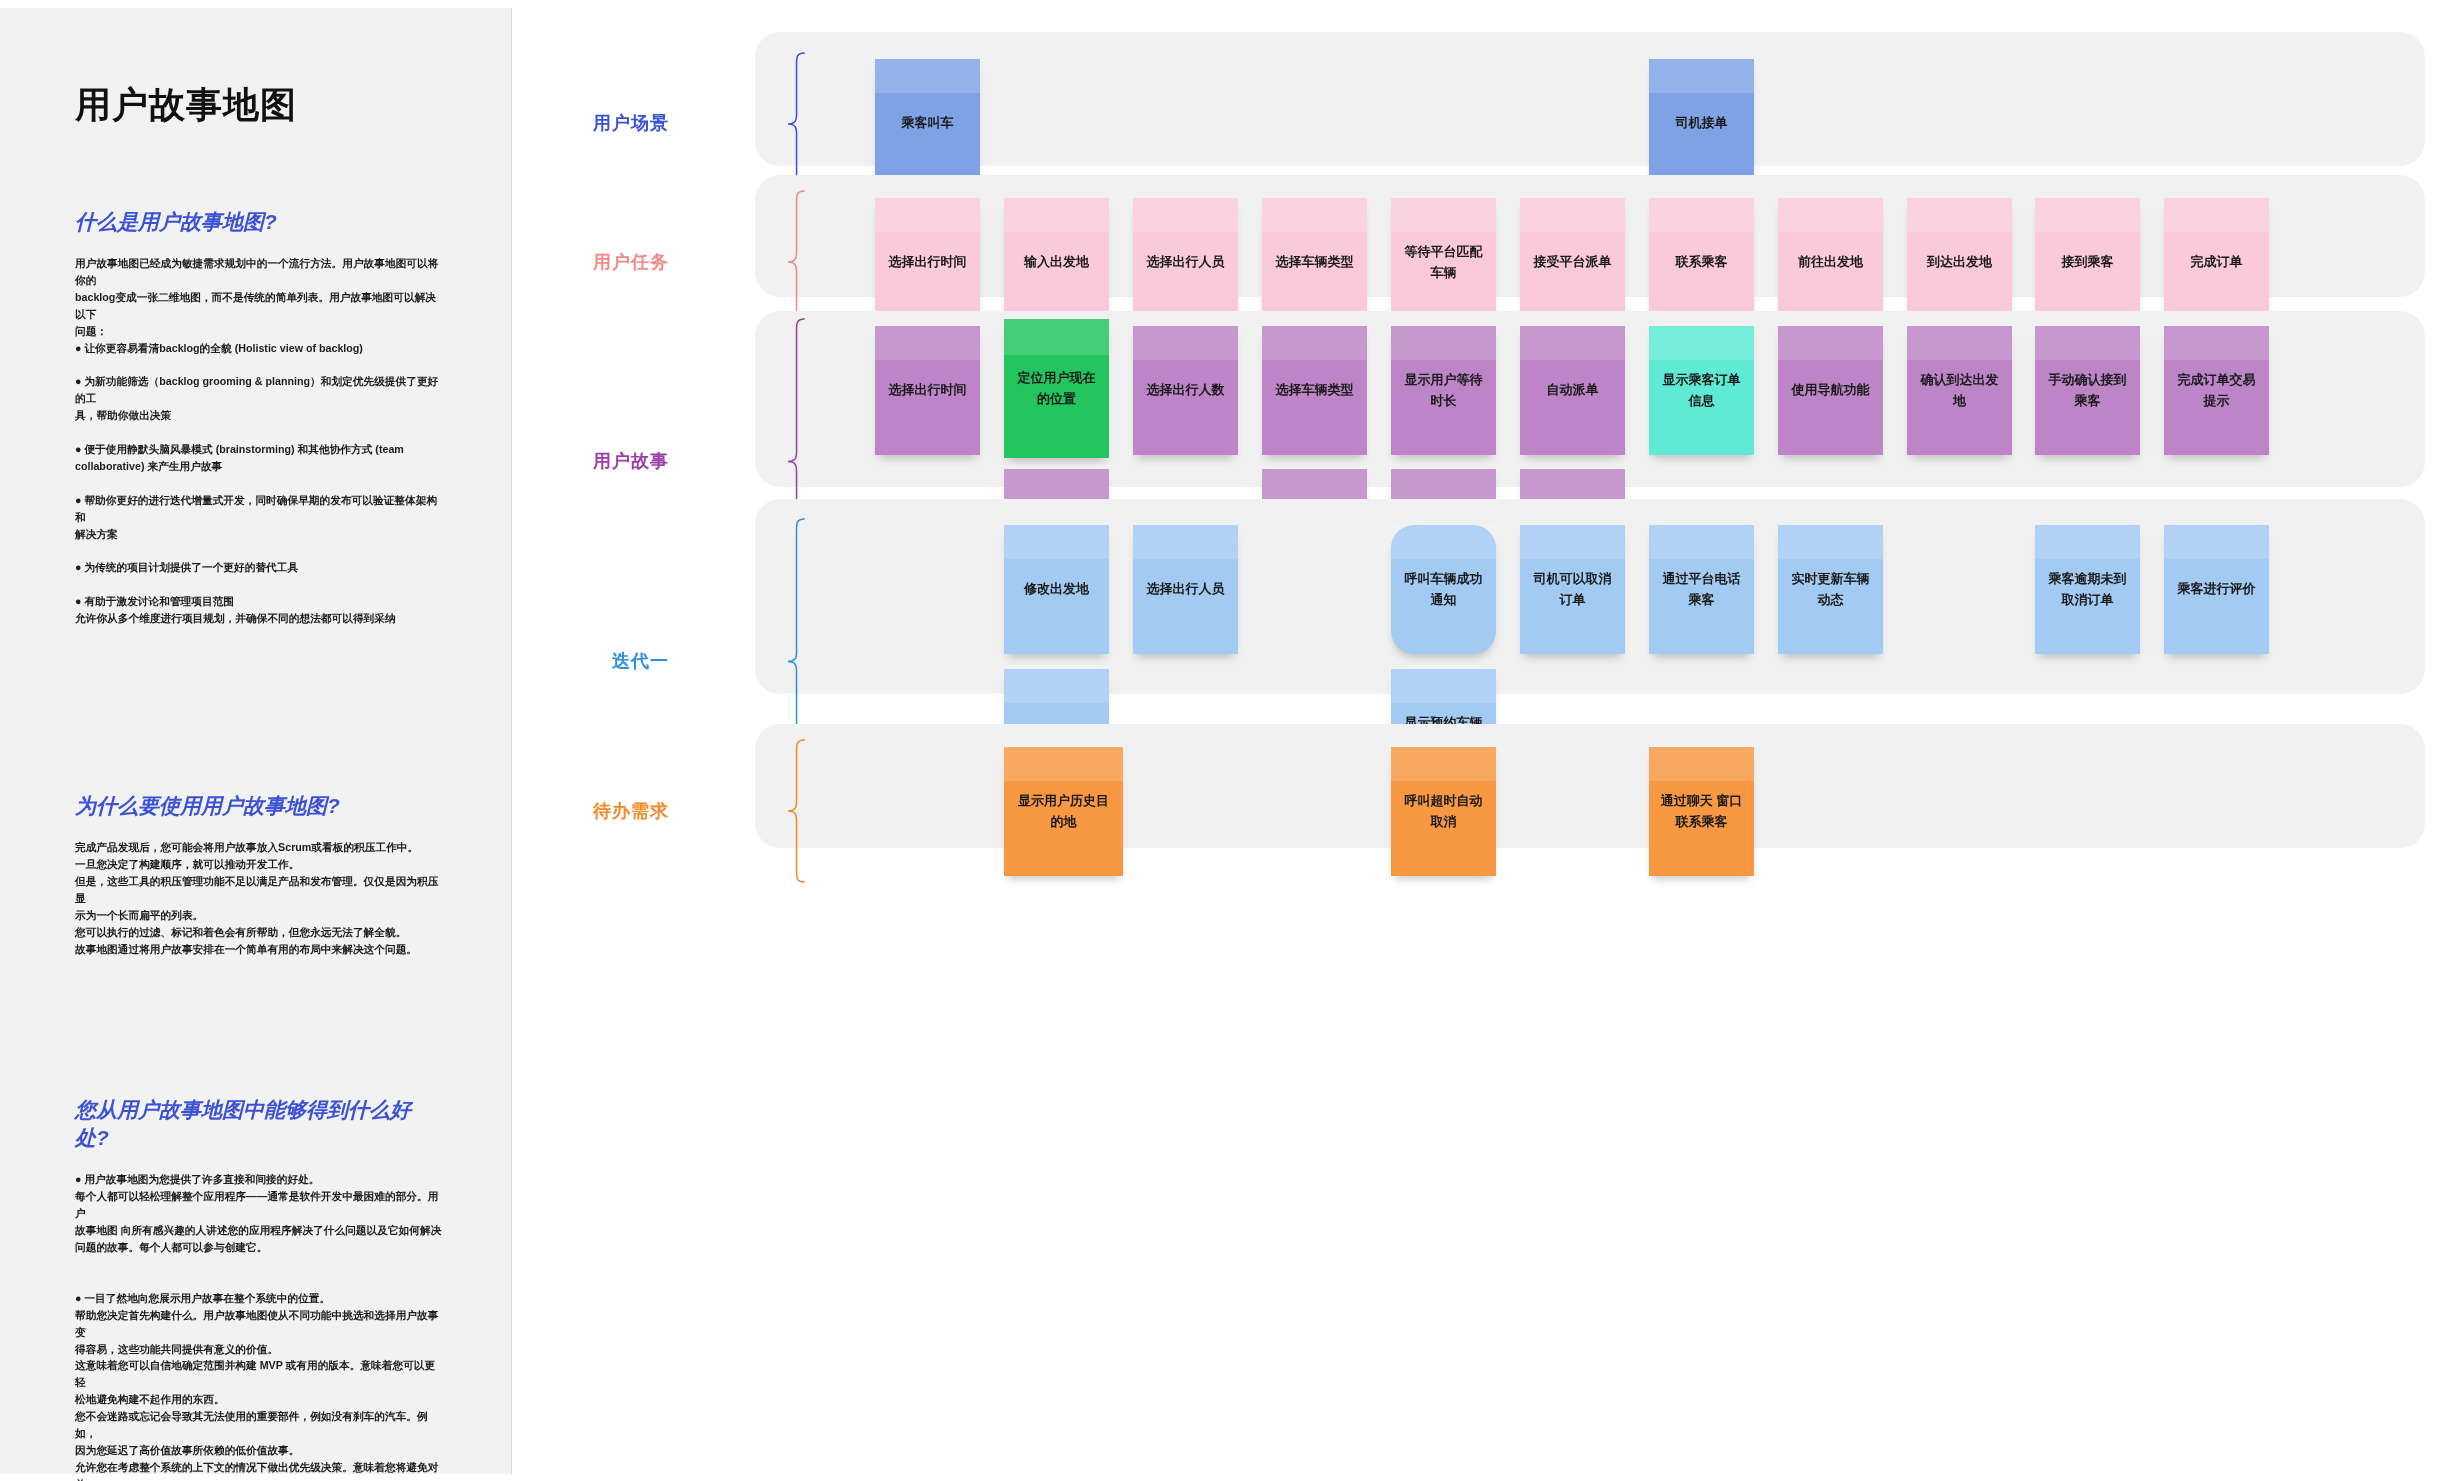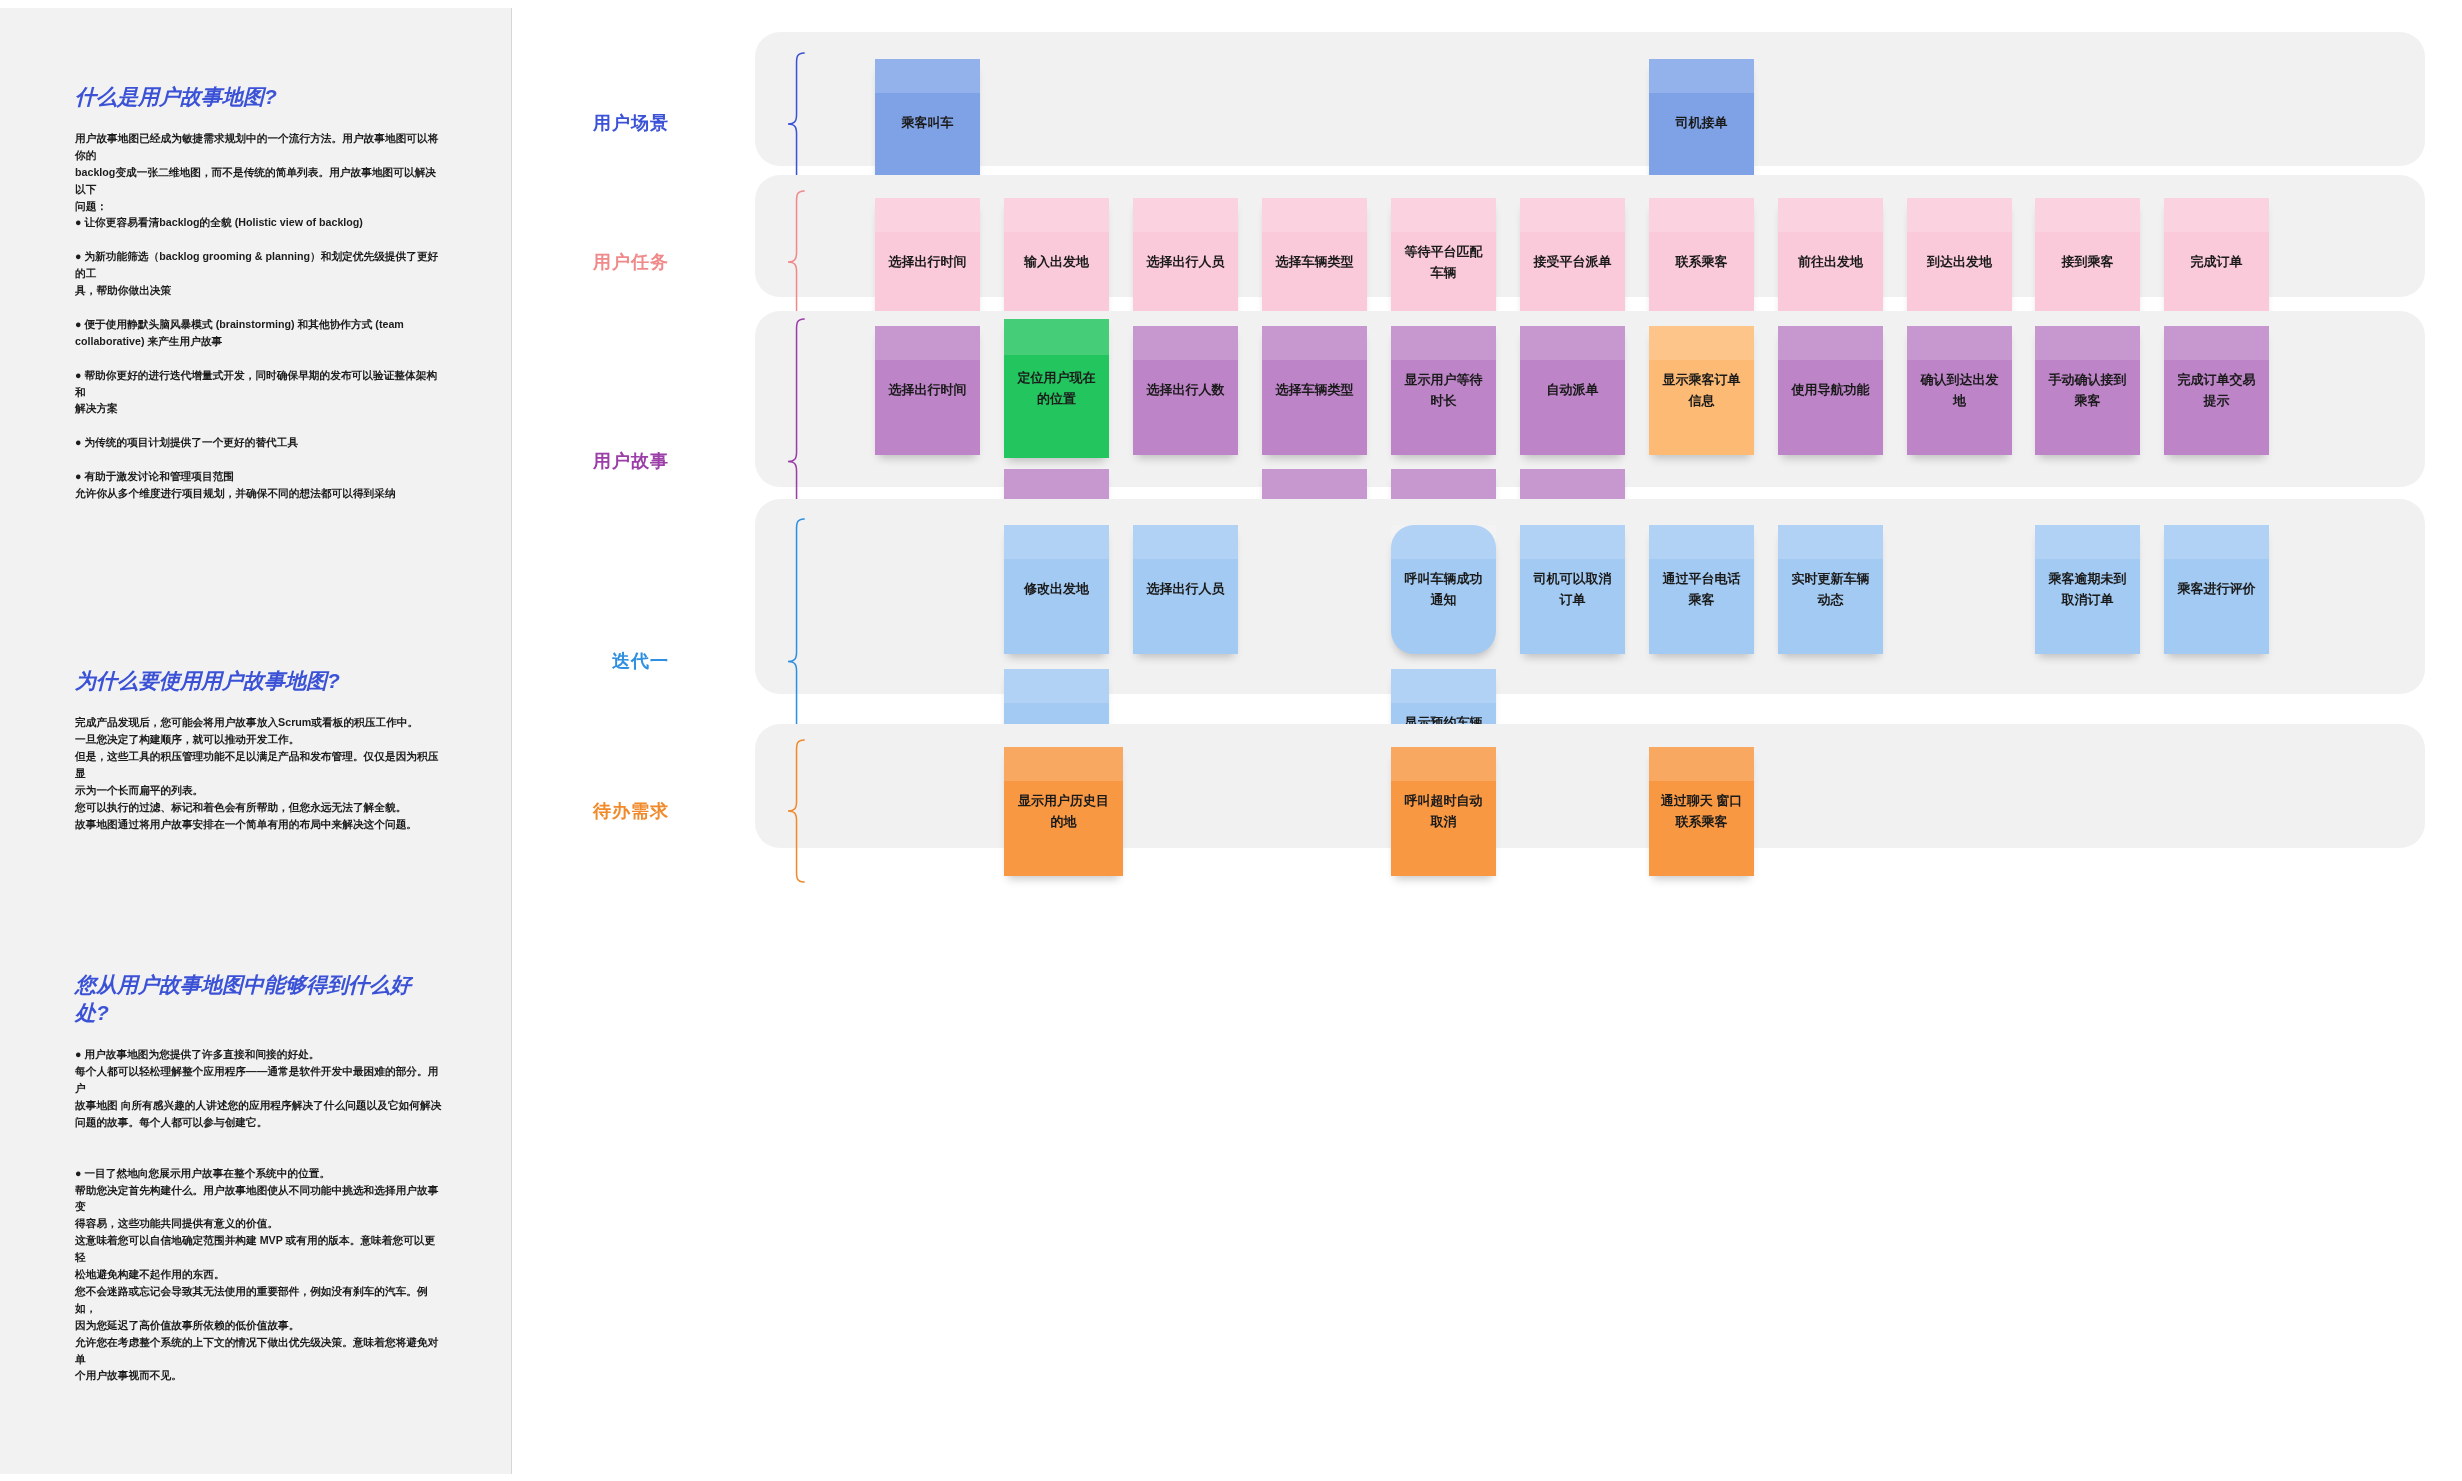--- a/index.html
+++ b/index.html
@@ -109,20 +109,21 @@
     background: rgba(255,255,255,0.16);
     pointer-events: none;
   }
 </style>
 </head>
 <body>
 
 <div id="page">
 
   <aside id="sidebar">
+    <h1 id="doc-title">用户故事地图</h1>
 
     <div class="section">
       <h2 class="section-heading">什么是用户故事地图?</h2>
       <div class="section-body">用户故事地图已经成为敏捷需求规划中的一个流行方法。用户故事地图可以将你的
 backlog变成一张二维地图，而不是传统的简单列表。用户故事地图可以解决以下
 问题：
 ● 让你更容易看清backlog的全貌 (Holistic view of backlog)
 
 ● 为新功能筛选（backlog grooming &amp; planning）和划定优先级提供了更好的工
 具，帮助你做出决策
@@ -239,21 +240,21 @@
       </div>
       <div class="card" style="left: 750px; top: 326px; width: 105px; height: 129px; background: rgb(189, 132, 200);">
         <span class="ctext">选择车辆类型</span>
       </div>
       <div class="card" style="left: 879px; top: 326px; width: 105px; height: 129px; background: rgb(189, 132, 200);">
         <span class="ctext">显示用户等待时长</span>
       </div>
       <div class="card" style="left: 1008px; top: 326px; width: 105px; height: 129px; background: rgb(189, 132, 200);">
         <span class="ctext">自动派单</span>
       </div>
-      <div class="card" style="left: 1137px; top: 326px; width: 105px; height: 129px; background: #fdba74;">
+      <div class="card" style="left: 1137px; top: 326px; width: 105px; height: 129px; background: #5eead4;">
         <span class="ctext">显示乘客订单信息</span>
       </div>
       <div class="card" style="left: 1266px; top: 326px; width: 105px; height: 129px; background: rgb(189, 132, 200);">
         <span class="ctext">使用导航功能</span>
       </div>
       <div class="card" style="left: 1395px; top: 326px; width: 105px; height: 129px; background: rgb(189, 132, 200);">
         <span class="ctext">确认到达出发地</span>
       </div>
       <div class="card" style="left: 1523px; top: 326px; width: 105px; height: 129px; background: rgb(189, 132, 200);">
         <span class="ctext">手动确认接到乘客</span>

